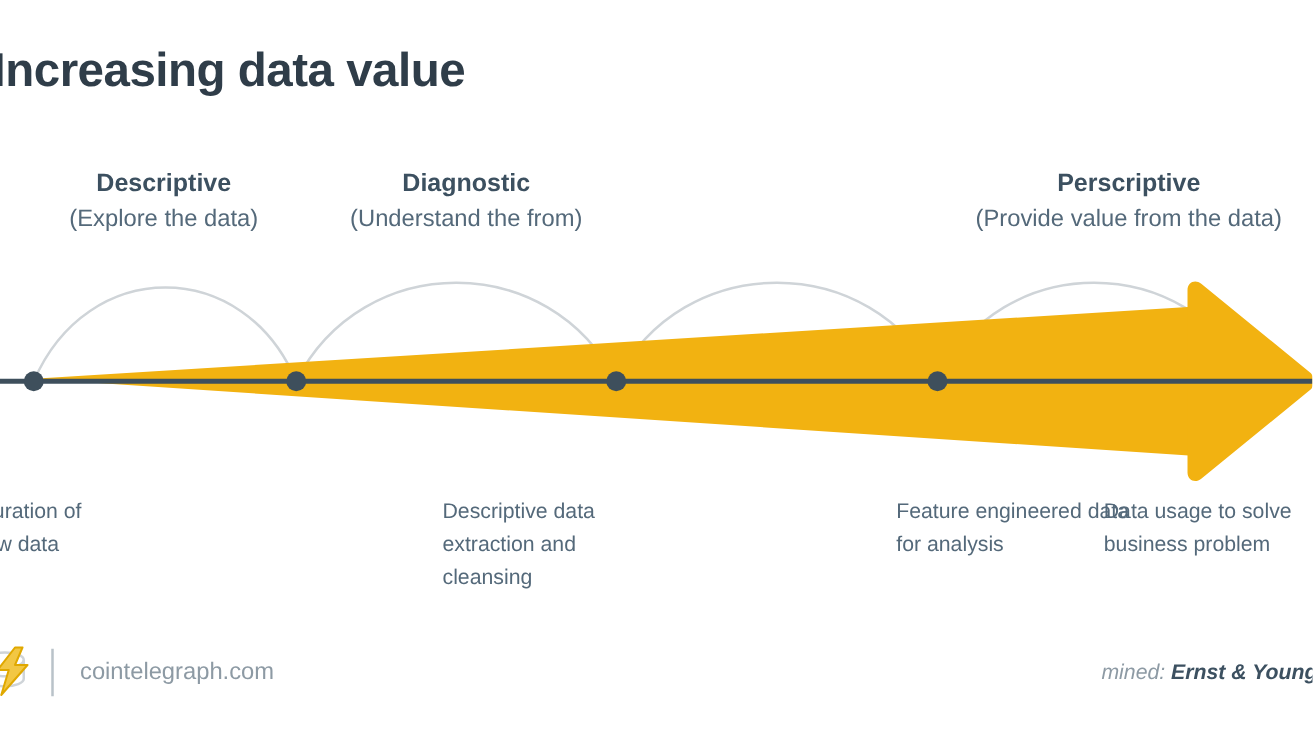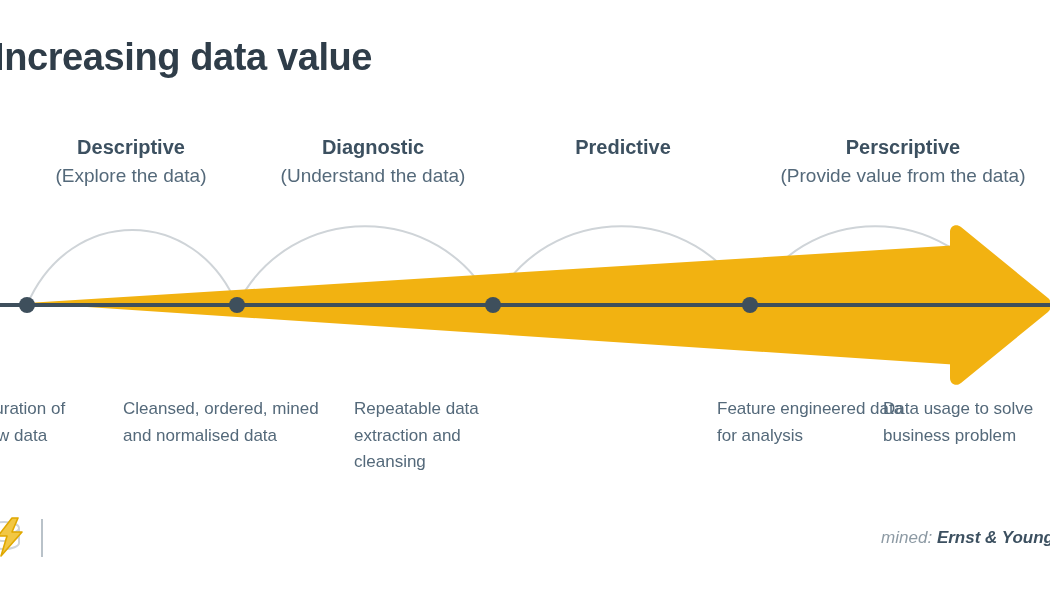--- a/index.html
+++ b/index.html
@@ -123,24 +123,23 @@
 <div id="canvas">
 
   <div class="title">Increasing data value</div>
 
   <div class="stage" style="left:-19px; width:300px;">
     <span class="stage-name">Descriptive</span>
     <span class="stage-sub">(Explore the data)</span>
   </div>
   <div class="stage" style="left:223px; width:300px;">
     <span class="stage-name">Diagnostic</span>
-    <span class="stage-sub">(Understand the data)</span>
+    <span class="stage-sub">(Understand the from)</span>
   </div>
   <div class="stage" style="left:473px; width:300px;">
-    <span class="stage-name">Predictive</span>
   </div>
   <div class="stage" style="left:753px; width:300px;">
     <span class="stage-name">Perscriptive</span>
     <span class="stage-sub">(Provide value from the data)</span>
   </div>
 
   <div class="graphic">
     <svg width="1050" height="200" viewBox="0 0 1050 200" xmlns="http://www.w3.org/2000/svg">
 
       <g fill="none" stroke="#cfd4d8" stroke-width="2">
@@ -160,34 +159,34 @@
       <g fill="#3e4f5c">
         <circle cx="27" cy="115" r="8"></circle>
         <circle cx="237" cy="115" r="8"></circle>
         <circle cx="493" cy="115" r="8"></circle>
         <circle cx="750" cy="115" r="8"></circle>
       </g>
     </svg>
   </div>
 
   <div class="desc" style="left:-18px;  width:112px;">Curation of raw data</div>
-  <div class="desc" style="left:123px;  width:206px;">Cleansed, ordered, mined and normalised data</div>
-  <div class="desc" style="left:354px;  width:160px;">Repeatable data extraction and cleansing</div>
+  <div class="desc" style="left:354px;  width:160px;">Descriptive data extraction and cleansing</div>
   <div class="desc" style="left:717px;  width:190px;">Feature engineered data for analysis</div>
   <div class="desc" style="left:883px;  width:180px;">Data usage to solve business problem</div>
 
   <div class="footer-logo">
     <svg width="52" height="52" viewBox="0 0 52 52" xmlns="http://www.w3.org/2000/svg">
       <g fill="none" stroke="#cfd4d8" stroke-width="2">
         <ellipse cx="22" cy="16" rx="15" ry="6"></ellipse>
         <path d="M7,16 L7,23 C7,26.3 13.7,29 22,29 C30.3,29 37,26.3 37,23 L37,16"></path>
         <path d="M7,24 L7,31 C7,34.3 13.7,37 22,37 C30.3,37 37,34.3 37,31 L37,24"></path>
       </g>
       <path d="M30,6 L16,24 L25,24 L19,44 L40,20 L30,20 L36,6 Z" fill="#f2c744" stroke="#e0a800" stroke-width="1.6" stroke-linejoin="round"></path>
     </svg>
   </div>
   <div class="footer-divider"></div>
+  <div class="footer-site">cointelegraph.com</div>
   <div class="footer-source">
     <span>mined:</span>
     <span class="src-name">Ernst &amp; Young</span>
   </div>
 
 </div>
 
 </body></html>

